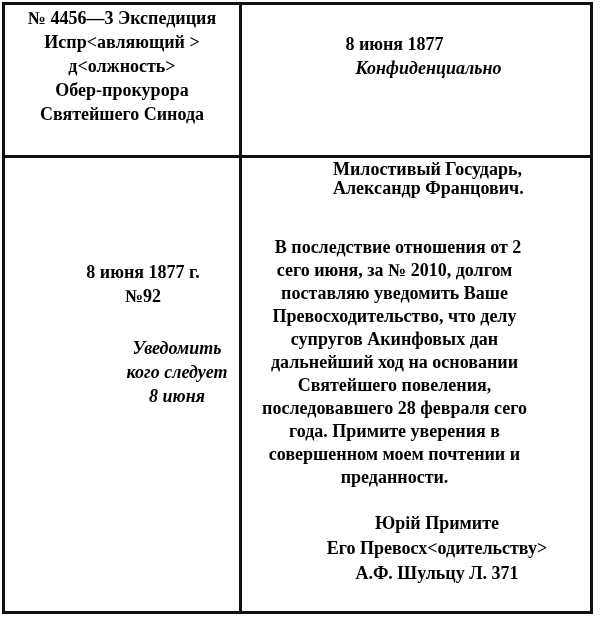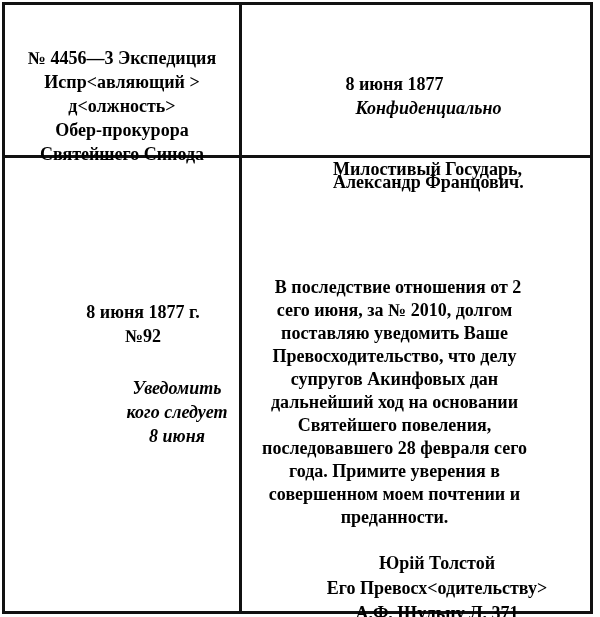--- a/index.html
+++ b/index.html
@@ -4,21 +4,21 @@
   <style>
     html, body { margin: 0; padding: 0; background: #ffffff; }
     body { width: 600px; height: 617px; position: relative; overflow: hidden;
            font-family: "Liberation Serif", "DejaVu Serif", serif; color: #000; }
     .frame { position: absolute; left: 2px; top: 2px; width: 585px; height: 606px;
              border: 3px solid #111; background: #fff; }
     .vline { position: absolute; left: 239px; top: 2px; width: 3px; height: 612px; background: #111; }
     .hline { position: absolute; left: 2px; top: 155px; width: 591px; height: 3px; background: #111; }
     .t { position: absolute; font-size: 18px; font-weight: bold; line-height: 24px;
          white-space: nowrap; }
-    .c { text-align: center; margin-top: 40px; }
+    .c { text-align: center; }
     .i { font-style: italic; padding-left: 34px; }
     .cellL { left: 5px; width: 234px; }
     .cellR { left: 242px; width: 305px; }
     .sigL { left: 48px; width: 190px; }
     .sigR { left: 287px; width: 300px; }
   </style>
 </head>
 <body>
 
 <div class="frame"></div>
@@ -41,30 +41,30 @@
 <div>
   <div class="t c sigL" style="top:260px">8 июня 1877 г.</div>
   <div class="t c sigL" style="top:284px">№92</div>
   <div class="t c i sigL" style="top:336px">Уведомить</div>
   <div class="t c i sigL" style="top:360px">кого следует</div>
   <div class="t c i sigL" style="top:384px">8 июня</div>
 </div>
 
 <div>
   <div class="t" style="top:157px; left:333px;">Милостивый Государь,</div>
-  <div class="t" style="top:170px; left:333px;">Александр Францович.</div>
+  <div class="t" style="top:176px; left:333px;">Александр Францович.</div>
 
   <div class="t c cellR" style="top:235px; width:312px;">В последствие отношения от 2</div>
   <div class="t c cellR" style="top:258px">сего июня, за № 2010, долгом</div>
   <div class="t c cellR" style="top:281px">поставляю уведомить Ваше</div>
   <div class="t c cellR" style="top:304px">Превосходительство, что делу</div>
   <div class="t c cellR" style="top:327px">супругов Акинфовых дан</div>
   <div class="t c cellR" style="top:350px">дальнейший ход на основании</div>
   <div class="t c cellR" style="top:373px">Святейшего повеления,</div>
   <div class="t c cellR" style="top:396px">последовавшего 28 февраля сего</div>
   <div class="t c cellR" style="top:419px">года. Примите уверения в</div>
   <div class="t c cellR" style="top:442px">совершенном моем почтении и</div>
   <div class="t c cellR" style="top:465px">преданности.</div>
 
-  <div class="t c sigR" style="top:511px">Юрій Толстой</div>
+  <div class="t c sigR" style="top:511px">Юрій Примите</div>
   <div class="t c sigR" style="top:536px">Его Превосх&lt;одительству&gt;</div>
   <div class="t c sigR" style="top:561px">А.Ф. Шульцу Л. 371</div>
 </div>
 
 </body></html>

